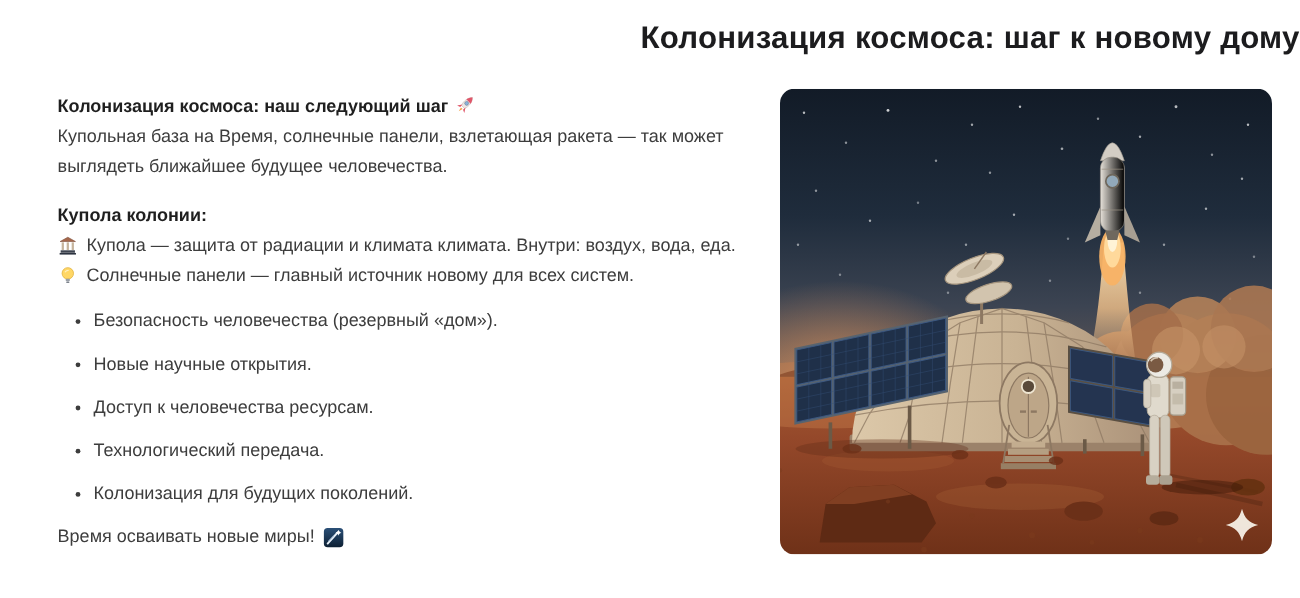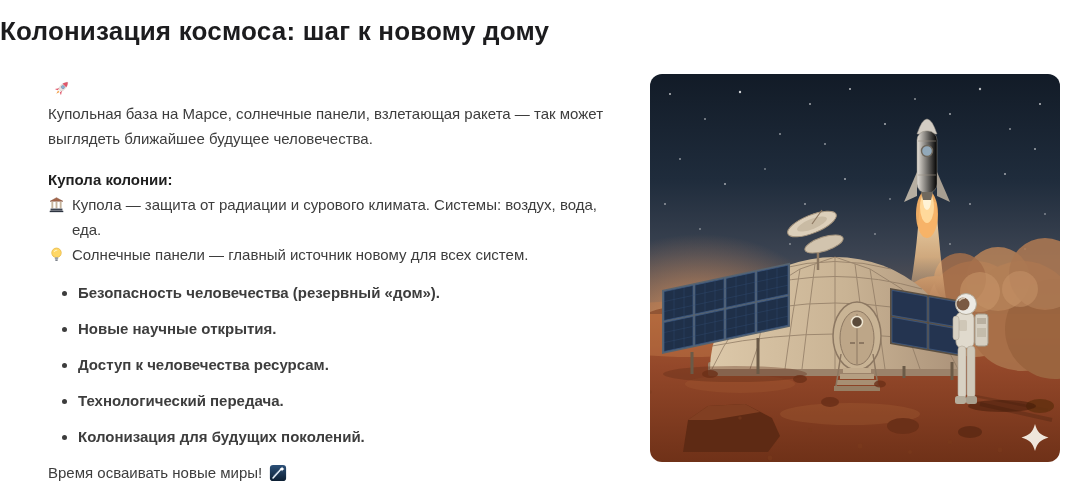--- a/index.html
+++ b/index.html
@@ -8,21 +8,21 @@
     position: relative;
     width: 1083px;
     height: 498px;
     background: #ffffff;
     overflow: hidden;
     font-family: "Liberation Sans", "DejaVu Sans", sans-serif;
     color: #3d3d3d;
   }
   h1.page-title {
     margin: 14px 0 0;
-    text-align: left;
+    text-align: right;
     font-size: 26px;
     line-height: 34px;
     font-weight: 700;
     color: #1c1c1e;
     letter-spacing: 0.2px;
   }
   .text-col {
     position: absolute;
     left: 48px;
     top: 76px;
@@ -32,21 +32,21 @@
   }
   .block { margin: 0; }
   .gap-lg { margin-top: 16px; }
   .gap-md { margin-top: 13px; }
   .bold-line { display: block; font-weight: 700; color: #1f1f1f; }
   .plain { color: #3d3d3d; }
   .emoji-row { display: flex; align-items: flex-start; gap: 7px; line-height: 25px; }
   .emoji-row .ico { flex: 0 0 auto; margin-top: 4px; }
   .inline-ico { vertical-align: -3px; margin-left: 5px; }
   ul.why-list { margin: 10px 0 0; padding-left: 30px; }
-  ul.why-list li { line-height: 25px; margin: 11px 0 2px; font-weight: bold; }
+  ul.why-list li { line-height: 25px; margin: 11px 0 2px; }
   ul.why-list li::marker { color: #3d3d3d; }
   .outro-row { margin-top: 11px; display: flex; align-items: center; gap: 7px; }
   .image-wrap {
     position: absolute;
     left: 650px;
     top: 74px;
     width: 410px;
     height: 388px;
     border-radius: 12px;
     overflow: hidden;
@@ -58,47 +58,47 @@
 <body>
 
 <div class="page">
 
   <h1 class="page-title">Колонизация космоса: шаг к новому дому</h1>
 
   <div class="text-col">
 
     <div class="block">
       <span class="bold-line">
-        <svg class="inline-ico" width="18" height="18" viewBox="0 0 20 20">
+        <span>Колонизация космоса: наш следующий шаг</span><svg class="inline-ico" width="18" height="18" viewBox="0 0 20 20">
             <g transform="rotate(45 10 10)">
               <path d="M10 1 C13 4 13.6 9 12.1 13.4 L7.9 13.4 C6.4 9 7 4 10 1 Z" fill="#ece7e3" stroke="#c8b9b4" stroke-width="0.5"></path>
               <path d="M10 1 C11.5 2.5 12.4 4.2 12.8 6.2 L7.2 6.2 C7.6 4.2 8.5 2.5 10 1 Z" fill="#e0566a"></path>
               <circle cx="10" cy="8.6" r="1.8" fill="#8ab2da" stroke="#6d7f90" stroke-width="0.5"></circle>
               <path d="M8 12.2 L5.2 16.4 L8.2 15.2 Z" fill="#e0566a"></path>
               <path d="M12 12.2 L14.8 16.4 L11.8 15.2 Z" fill="#e0566a"></path>
               <path d="M8.9 15 L11.1 15 L10 19 Z" fill="#f2a24b"></path>
             </g>
           </svg>
       </span>
-      <span class="plain">Купольная база на Марсе, солнечные панели, взлетающая ракета — так может выглядеть ближайшее будущее человечества.</span>
+      <span class="plain">Купольная база на Время, солнечные панели, взлетающая ракета — так может выглядеть ближайшее будущее человечества.</span>
     </div>
 
     <div class="block gap-lg">
       <span class="bold-line">Купола колонии:</span>
 
       <div class="emoji-row">
         <svg class="ico" width="17" height="17" viewBox="0 0 20 20">
             <polygon points="10,2 17.5,6.2 2.5,6.2" fill="#a5674b" stroke="#7d4c36" stroke-width="0.6"></polygon>
             <rect x="4" y="7" width="2.2" height="7.5" fill="#c6b49c"></rect>
             <rect x="8.9" y="7" width="2.2" height="7.5" fill="#c6b49c"></rect>
             <rect x="13.8" y="7" width="2.2" height="7.5" fill="#c6b49c"></rect>
             <rect x="3" y="14.8" width="14" height="2.4" fill="#3e4450"></rect>
             <rect x="2" y="17.4" width="16" height="1.6" fill="#2c3340"></rect>
           </svg>
-        <span>Купола — защита от радиации и сурового климата. Системы: воздух, вода, еда.</span>
+        <span>Купола — защита от радиации и климата климата. Внутри: воздух, вода, еда.</span>
       </div>
 
       <div class="emoji-row">
         <svg class="ico" width="17" height="17" viewBox="0 0 20 20">
             <circle cx="10" cy="8" r="5.6" fill="#ffd766" stroke="#e3b33c" stroke-width="0.8"></circle>
             <path d="M7.5 6.5 Q8.6 5 10.4 5" stroke="#fff0c0" stroke-width="1.2" fill="none" stroke-linecap="round"></path>
             <rect x="8" y="13.2" width="4" height="2.6" rx="0.8" fill="#9aa0a8"></rect>
             <rect x="8.5" y="15.9" width="3" height="1.6" rx="0.6" fill="#7d838c"></rect>
           </svg>
         <span>Солнечные панели — главный источник новому для всех систем.</span>

